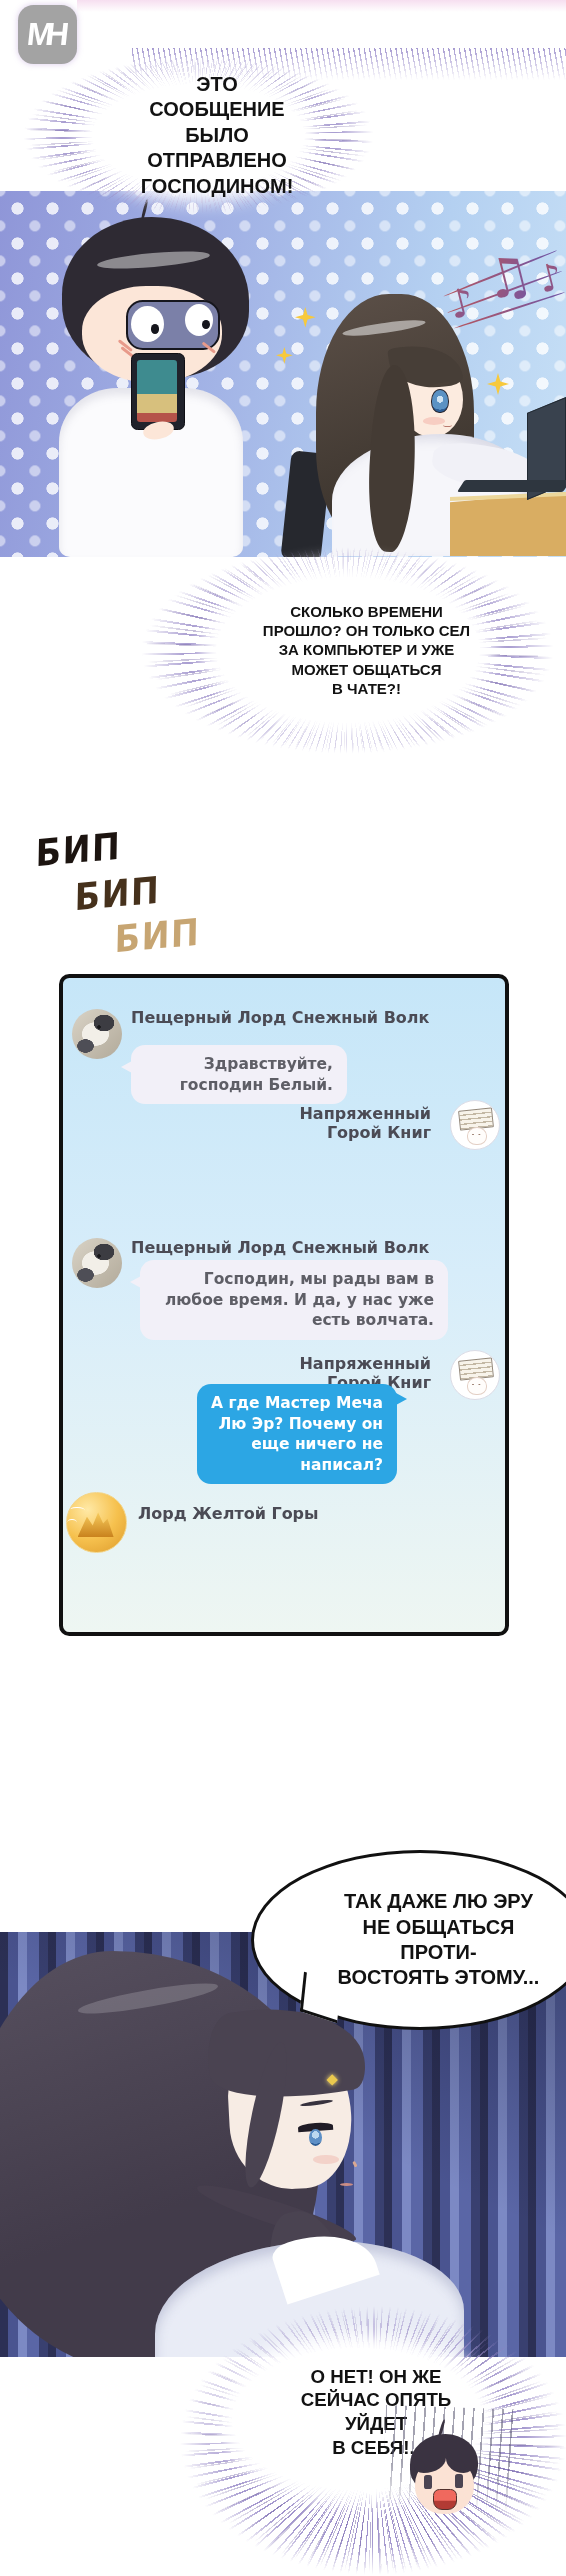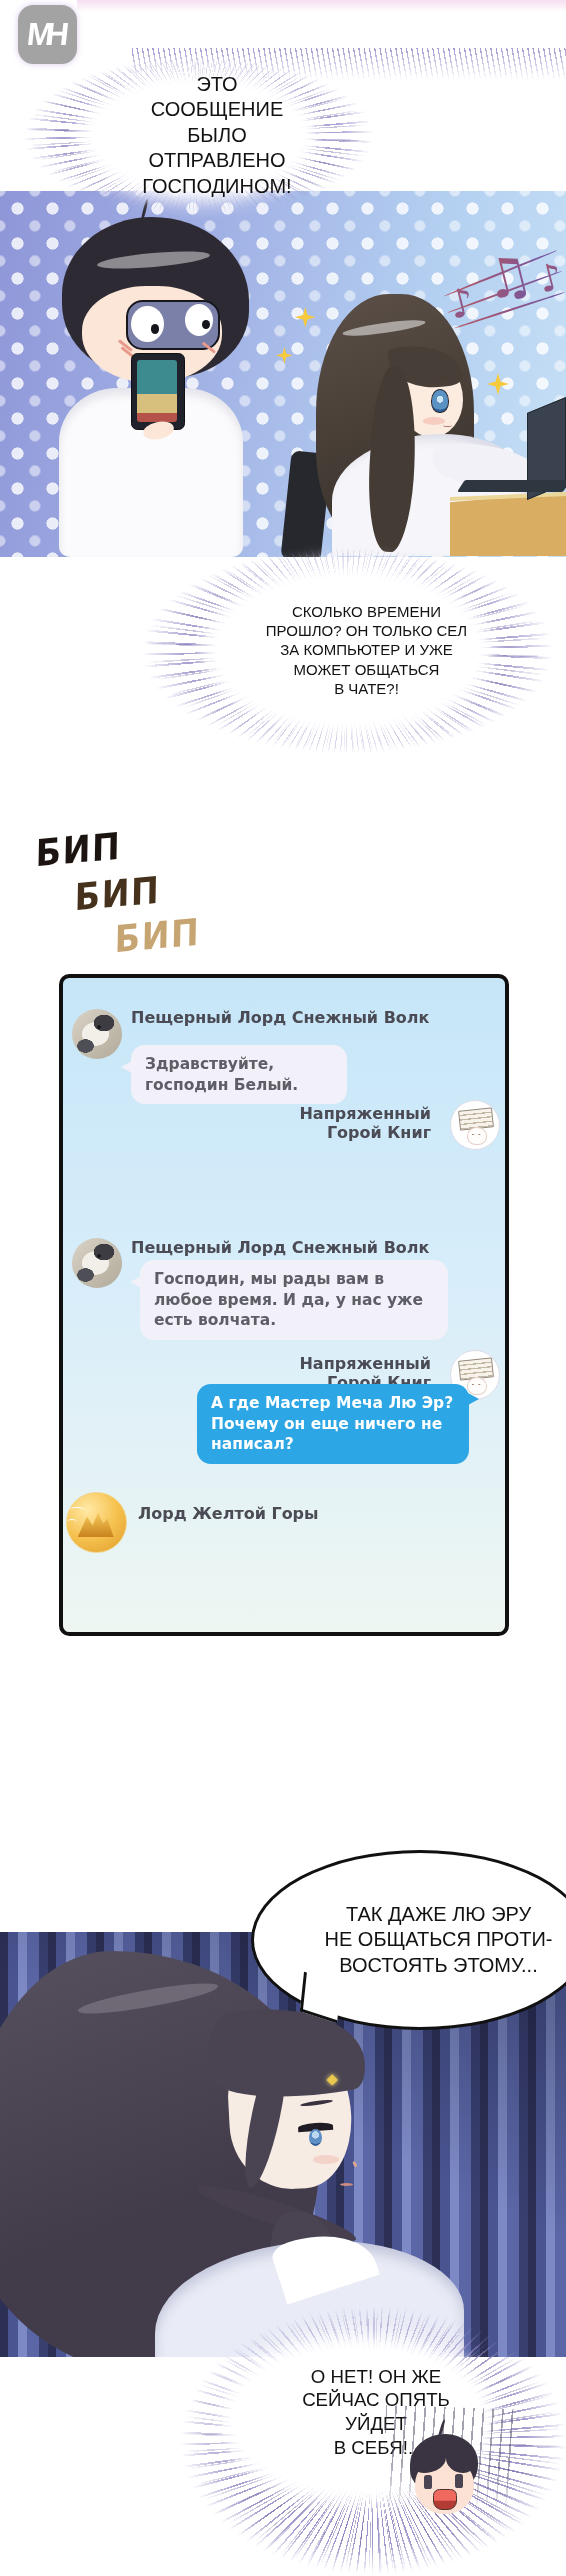--- a/index.html
+++ b/index.html
@@ -17,39 +17,39 @@
   
   .burst{position:absolute;}
   .rays,.rays2{position:absolute;inset:0;border-radius:50%;}
   .rays{background:repeating-conic-gradient(rgba(152,138,200,.95) 0 .65deg,rgba(152,138,200,0) .65deg 3.4deg);
     -webkit-mask-image:radial-gradient(closest-side,#000 0 62%,rgba(0,0,0,.9) 76%,transparent 97%);
     mask-image:radial-gradient(closest-side,#000 0 62%,rgba(0,0,0,.9) 76%,transparent 97%);}
   .rays2{background:repeating-conic-gradient(rgba(118,102,166,.55) 0 .5deg,transparent .5deg 5.3deg);transform:rotate(1.4deg);
     -webkit-mask-image:radial-gradient(closest-side,#000 0 58%,rgba(0,0,0,.85) 74%,transparent 95%);
     mask-image:radial-gradient(closest-side,#000 0 58%,rgba(0,0,0,.85) 74%,transparent 95%);}
   .core{position:absolute;background:#fff;border-radius:50%;box-shadow:0 0 16.7px 15.5px #fff;display:flex;align-items:center;justify-content:center;}
-  .comic{font-family:"Liberation Sans",sans-serif;font-weight:normal;color:#121212;text-align:center;white-space:pre-line;line-height:1.27;margin-left:37px;}
+  .comic{font-family:"Liberation Sans",sans-serif;font-weight:bold;color:#121212;text-align:center;white-space:pre-line;line-height:1.27;margin-left:37px;}
 
   
   .beep{position:absolute;font-family:"DejaVu Sans",sans-serif;font-weight:bold;font-size:37px;letter-spacing:1.9px;transform:rotate(-5deg) skewX(-6deg) scaleX(.9);transform-origin:left top;}
 
   
   .chat{position:absolute;left:59px;top:974px;width:450px;height:662px;box-sizing:border-box;border:4.5px solid #101010;border-radius:10.3px;background:linear-gradient(180deg,#c6e6f8 0%,#d7edfa 45%,#eef6f2 100%);}
   .chat-inner{position:absolute;inset:0;}
   .av{position:absolute;border-radius:50%;overflow:hidden;}
   .av-wolf{background:radial-gradient(circle 2.6px at 54% 36%,#17171a 0 60%,transparent 65%),radial-gradient(ellipse 16.7px 13.5px at 64% 28%,#3c3c42 0 60%,transparent 63%),radial-gradient(ellipse 13.5px 11px at 27% 74%,#4e4e56 0 60%,transparent 63%),radial-gradient(ellipse 20px 17.4px at 47% 50%,#f2efe8 0 66%,transparent 69%),linear-gradient(135deg,#d9d3c6,#b2aa9a);}
   .av-books{background:#fff;border:1.9px solid #dcdce6;box-sizing:border-box;}
   .books{position:absolute;left:8.4px;top:7.7px;width:32px;height:18px;background:repeating-linear-gradient(180deg,#f7f3ea 0 3.2px,#c3b8a4 3.2px 4.5px);border:1.3px solid #93887a;border-radius:1.3px;transform:rotate(-6deg);}
   .blob{position:absolute;left:15.5px;top:26.4px;width:18px;height:15.5px;background:#fffdfb;border:1.3px solid #e3cfc4;border-radius:50% 50% 46% 46%;}
   .blob::before{content:"";position:absolute;left:4.5px;top:5.2px;width:1.9px;height:1.9px;border-radius:50%;background:#9a7d6d;box-shadow:6.4px 0 0 #9a7d6d;}
   .av-mtn{background:radial-gradient(circle at 35% 28%,#ffe9a6,#f6c14e 52%,#dd9a2b);border:1.9px solid #f3d58a;box-sizing:border-box;}
   .mtn{position:absolute;left:11px;top:18px;width:36px;height:26px;background:linear-gradient(180deg,#fad061,#c9821d);clip-path:polygon(0 100%,26% 22%,42% 56%,57% 6%,71% 48%,83% 30%,100% 100%);filter:drop-shadow(0 -1.3px 0 #fff) drop-shadow(1.3px 0 0 #fff);}
   .cloud{position:absolute;width:15.5px;height:6.4px;border-top:1.9px solid #fff;border-radius:50%;}
   .chat-name{position:absolute;font-family:"DejaVu Sans",sans-serif;font-weight:bold;color:#4b4b55;font-size:16px;}
-  .cbubble{position:absolute;font-family:"DejaVu Sans",sans-serif;font-weight:bold;font-size:15.5px;line-height:1.33;border-radius:14px;padding:9px 14px;box-sizing:border-box;}
+  .cbubble{position:absolute;font-family:"DejaVu Sans",sans-serif;font-weight:bold;font-size:15.5px;line-height:1.33;border-radius:14px;padding:9px 14px;box-sizing:border-box;text-align:right;}
   .light{background:#f2f0f8;color:#5e5e66;}
   .light::before{content:"";position:absolute;left:-9.7px;top:15.5px;border:6.4px solid transparent;border-right:11px solid #f2f0f8;border-left:0;}
   .blue{background:#2ca6e4;color:#fff;}
   .blue::before{content:"";position:absolute;right:-9.7px;top:9px;border:6.4px solid transparent;border-left:11.6px solid #2ca6e4;border-right:0;}
   .scroll{background:#f9dcbd;border:1.9px solid #eebd8c;color:#5d5044;border-radius:9px;}
   .scroll::before,.scroll::after{content:"";position:absolute;width:5.8px;height:5.8px;border-radius:50%;background:#e8a05e;top:-3.9px;}
   .scroll::before{left:6.4px;} .scroll::after{right:6.4px;}
   .scroll-curl{position:absolute;width:11.6px;height:11.6px;border:2.6px solid #eebd8c;border-radius:50%;border-right-color:transparent;transform:rotate(40deg);}
   .scroll-foot{position:absolute;width:7.7px;height:9px;background:#f9dcbd;border:1.9px solid #eebd8c;border-top:none;border-radius:0 0 3.9px 3.9px;}
   .emoji{display:inline-block;width:19.3px;height:19.3px;border-radius:50%;background:radial-gradient(circle at 35% 30%,#ffe37a,#f3b93d);vertical-align:-3.9px;position:relative;margin-right:5.2px;}
@@ -172,21 +172,21 @@
 
       <div class="av av-wolf" style="left:9px;top:260px;width:50px;height:50px;"></div>
       <div class="chat-name" style="left:68px;top:260px;">Пещерный Лорд Снежный Волк</div>
       <div class="cbubble light" style="left:77px;top:282px;width:308px;">Господин, мы рады вам в любое время. И да, у нас уже есть волчата.</div>
 
       <div class="chat-name" style="left:180px;top:376px;width:188px;text-align:right;">Напряженный Горой Книг</div>
       <div class="av av-books" style="left:387px;top:372px;width:50px;height:50px;">
         <div class="books"></div>
         <div class="blob"></div>
       </div>
-      <div class="cbubble blue" style="left:134px;top:406px;width:272px;">А где Мастер Меча Лю Эр? Почему он еще ничего не написал?</div>
+      <div class="cbubble blue" style="left:134px;top:406px;width:200px;">А где Мастер Меча Лю Эр? Почему он еще ничего не написал?</div>
 
       <div class="av av-mtn" style="left:2.6px;top:514px;width:61px;height:61px;">
         <div class="mtn"></div>
         <div class="cloud" style="left:2.6px;top:14px;"></div>
         <div class="cloud" style="left:0;top:26px;width:10.3px;"></div>
       </div>
       <div class="chat-name" style="left:75px;top:526px;">Лорд Желтой Горы</div>
     </div>
   </div>
 

